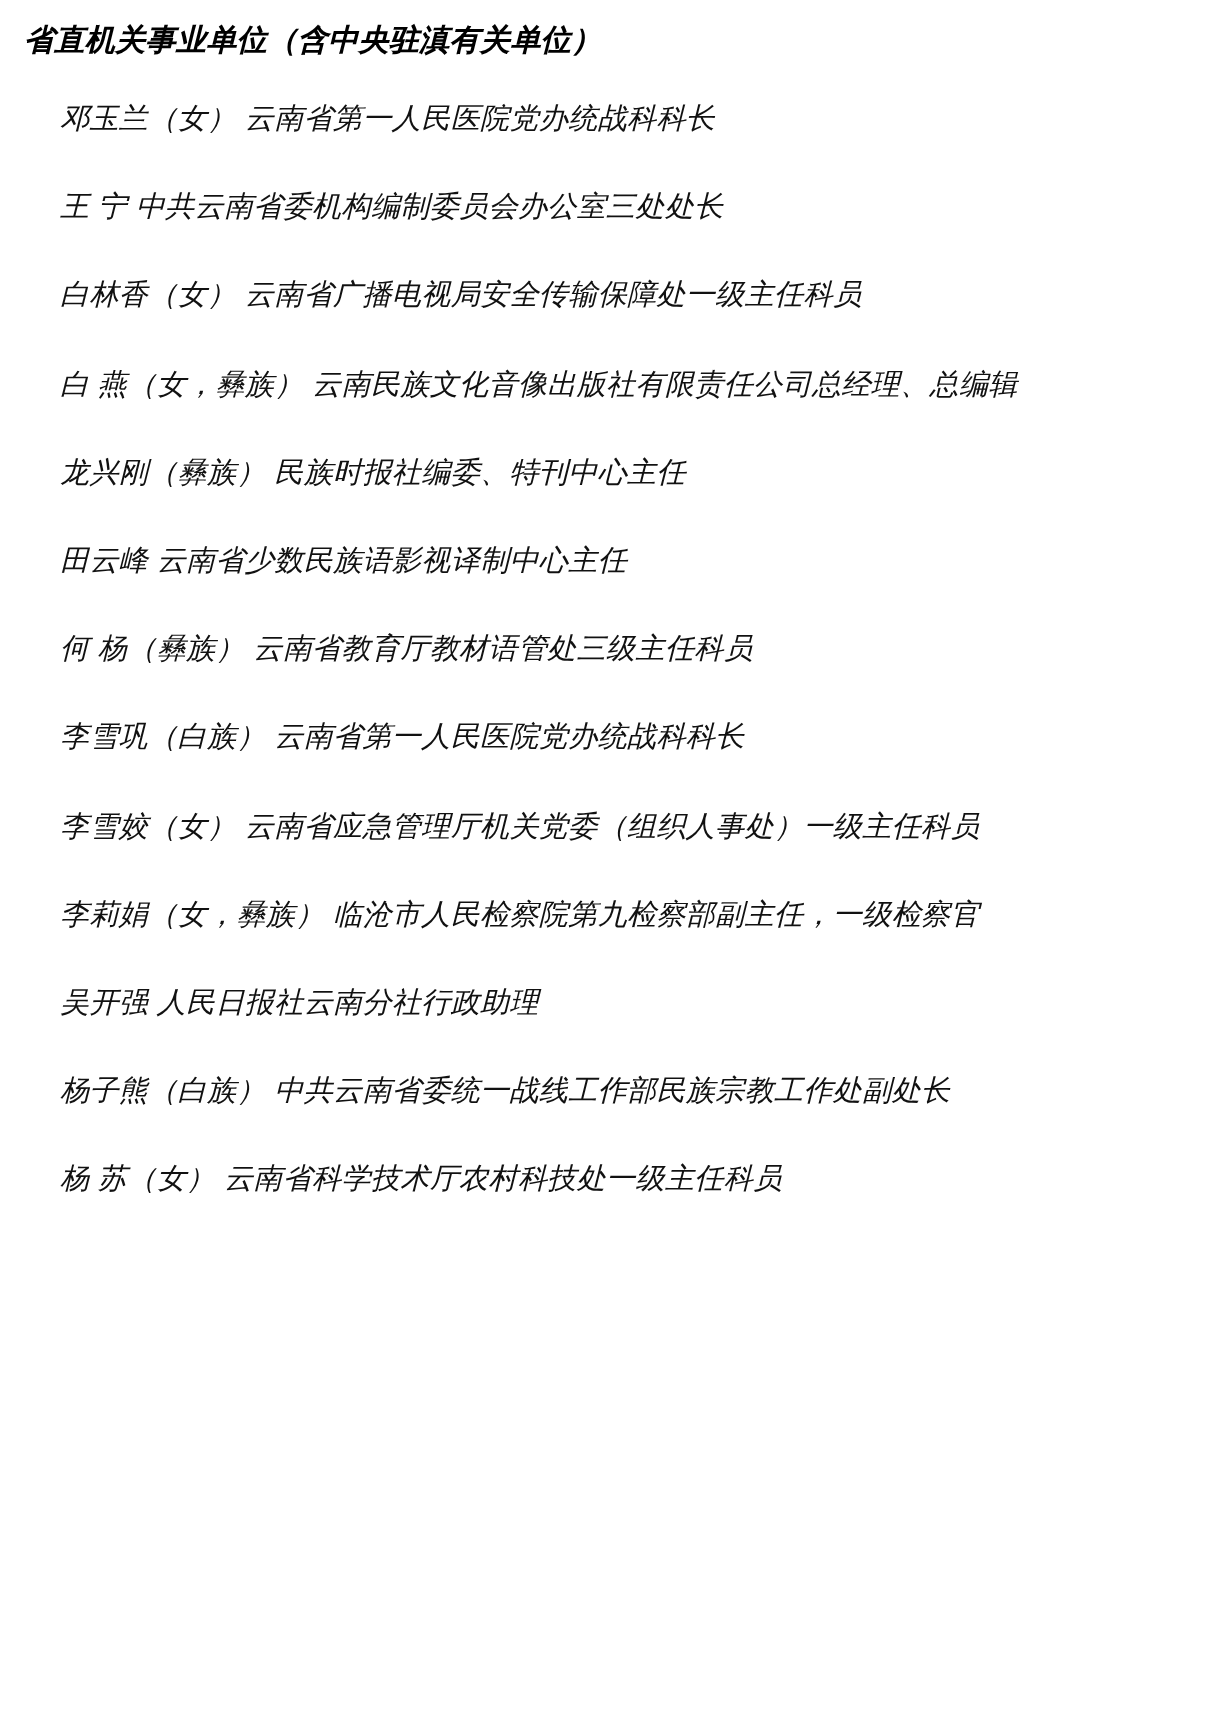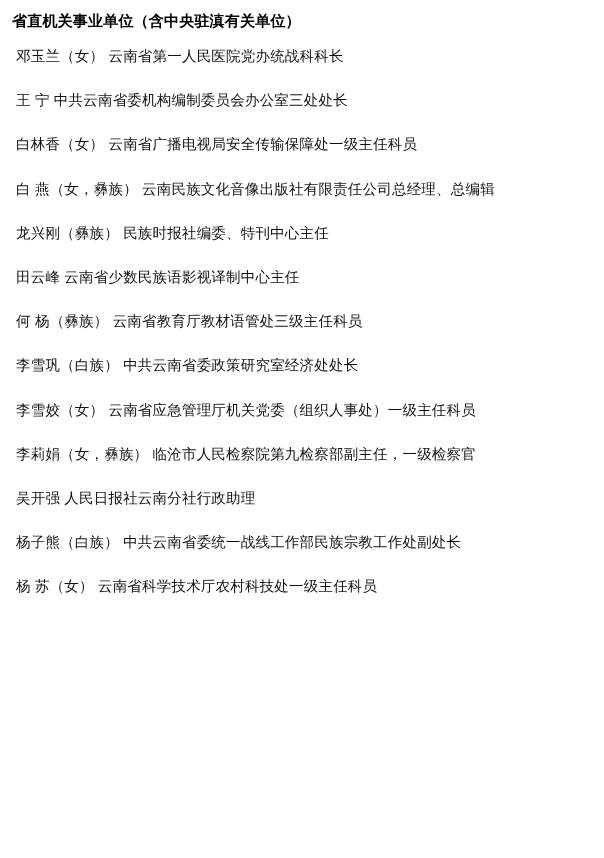--- a/index.html
+++ b/index.html
@@ -13,31 +13,32 @@
     font-family: "Liberation Sans", sans-serif;
     color: #000000;
     overflow: hidden;
   }
   .page {
     width: 604px;
     height: 858px;
     box-sizing: border-box;
     padding: 10px 20px 0 12px;
     position: relative;
+    font-style: italic;
   }
   .doc-title {
     font-size: 15px;
     font-weight: bold;
     line-height: 22px;
     letter-spacing: 0.2px;
     margin: 0 0 14px 0;
     color: #000;
   }
   .entry-list {
-    margin: 4px;
+    margin: 18px;
     padding: 0;
     list-style: none;
   }
   .entry {
     font-size: 14.5px;
     line-height: 20px;
     letter-spacing: 0.2px;
     margin: 0 0 24.2px 0;
     color: #111;
     white-space: nowrap;
@@ -52,20 +53,20 @@
 <div class="page">
   <h1 class="doc-title">省直机关事业单位（含中央驻滇有关单位）</h1>
   <ul class="entry-list">
     <li class="entry">邓玉兰（女）  云南省第一人民医院党办统战科科长</li>
     <li class="entry">王  宁  中共云南省委机构编制委员会办公室三处处长</li>
     <li class="entry">白林香（女）  云南省广播电视局安全传输保障处一级主任科员</li>
     <li class="entry">白  燕（女，彝族）  云南民族文化音像出版社有限责任公司总经理、总编辑</li>
     <li class="entry">龙兴刚（彝族）  民族时报社编委、特刊中心主任</li>
     <li class="entry">田云峰  云南省少数民族语影视译制中心主任</li>
     <li class="entry">何  杨（彝族）  云南省教育厅教材语管处三级主任科员</li>
-    <li class="entry">李雪巩（白族）  中共云南省委政策研究室经济处处长</li>
+    <li class="entry">李雪巩（白族）  云南省第一人民医院党办统战科科长</li>
     <li class="entry">李雪姣（女）  云南省应急管理厅机关党委（组织人事处）一级主任科员</li>
     <li class="entry">李莉娟（女，彝族）  临沧市人民检察院第九检察部副主任，一级检察官</li>
     <li class="entry">吴开强  人民日报社云南分社行政助理</li>
     <li class="entry">杨子熊（白族）  中共云南省委统一战线工作部民族宗教工作处副处长</li>
     <li class="entry">杨  苏（女）  云南省科学技术厅农村科技处一级主任科员</li>
   </ul>
 </div>
 
 </body></html>

